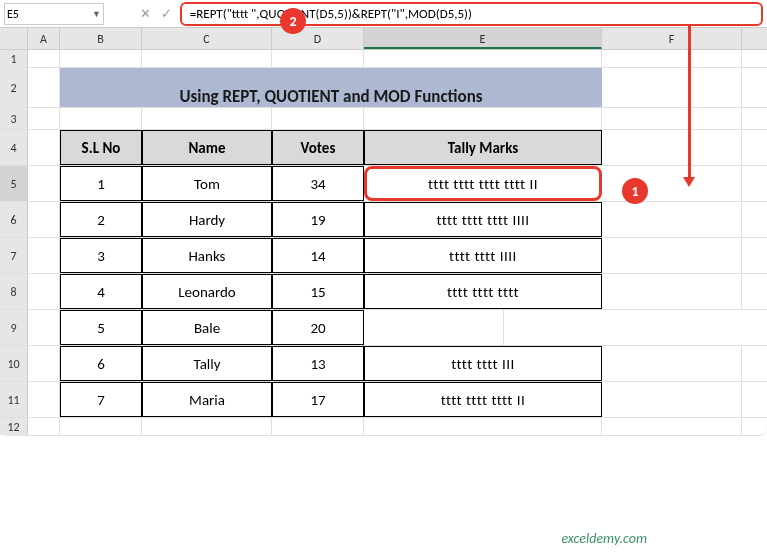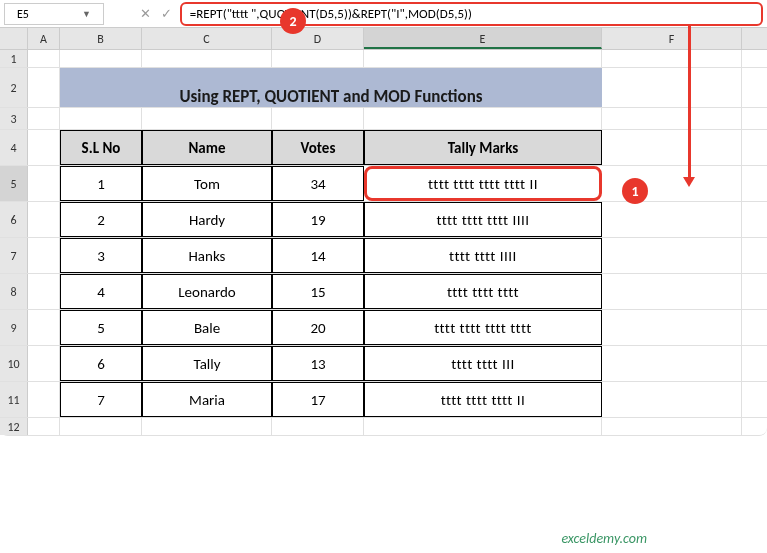--- a/index.html
+++ b/index.html
@@ -1,19 +1,19 @@
 <!DOCTYPE html>
 <html><head>
   <meta charset="utf-8">
   <style>
     * { box-sizing: border-box; margin: 0; padding: 0; }
     body { font-family: Calibri, Arial, sans-serif; font-size: 14px; background: #fff; position: relative; width: 767px; height: 553px; overflow: hidden; }
     
     .formula-bar { display: flex; align-items: center; height: 28px; border-bottom: 1px solid #ccc; background: #fff; padding: 2px 4px; }
-    .name-box { width: 100px; height: 22px; border: 1px solid #ccc; background: #fff; padding: 0 12px; display: flex; align-items: center; justify-content: space-between; font-size: 12px; }
+    .name-box { width: 100px; height: 22px; border: 1px solid #ccc; background: #fff; padding: 0 2px; display: flex; align-items: center; justify-content: space-between; font-size: 12px; }
     .name-box-arrow { font-size: 9px; color: #666; }
     .fb-divider { width: 28px; }
     .fb-icons { display: flex; align-items: center; gap: 10px; padding: 0 8px; color: #999; }
     .fb-icon { font-size: 13px; }
     .formula-input { flex: 1; height: 24px; border: 2.5px solid #e8372c; border-radius: 6px; padding: 0 8px; display: flex; align-items: center; font-size: 13px; background: #fff; }
     
     .grid { position: relative; }
     .col-headers { display: flex; height: 22px; background: #e6e6e6; border-bottom: 1px solid #ccc; }
     .corner { width: 28px; border-right: 1px solid #ccc; background: #e6e6e6; }
     .col-h { border-right: 1px solid #ccc; text-align: center; line-height: 22px; font-size: 12px; color: #333; background: #e6e6e6; }
@@ -161,21 +161,20 @@
       <div class="cell td col-D">15</div>
       <div class="cell td col-E tally">tttt tttt tttt </div>
       <div class="cell col-F"></div>
     </div>
     <div class="row rd">
       <div class="row-h">9</div>
       <div class="cell col-A"></div>
       <div class="cell td col-B">5</div>
       <div class="cell td col-C">Bale</div>
       <div class="cell td col-D">20</div>
-      <div class="cell td col-E tally">tttt tttt tttt tttt </div>
       <div class="cell col-F"></div>
     </div>
     <div class="row rd">
       <div class="row-h">10</div>
       <div class="cell col-A"></div>
       <div class="cell td col-B">6</div>
       <div class="cell td col-C">Tally</div>
       <div class="cell td col-D">13</div>
       <div class="cell td col-E tally">tttt tttt III</div>
       <div class="cell col-F"></div>

